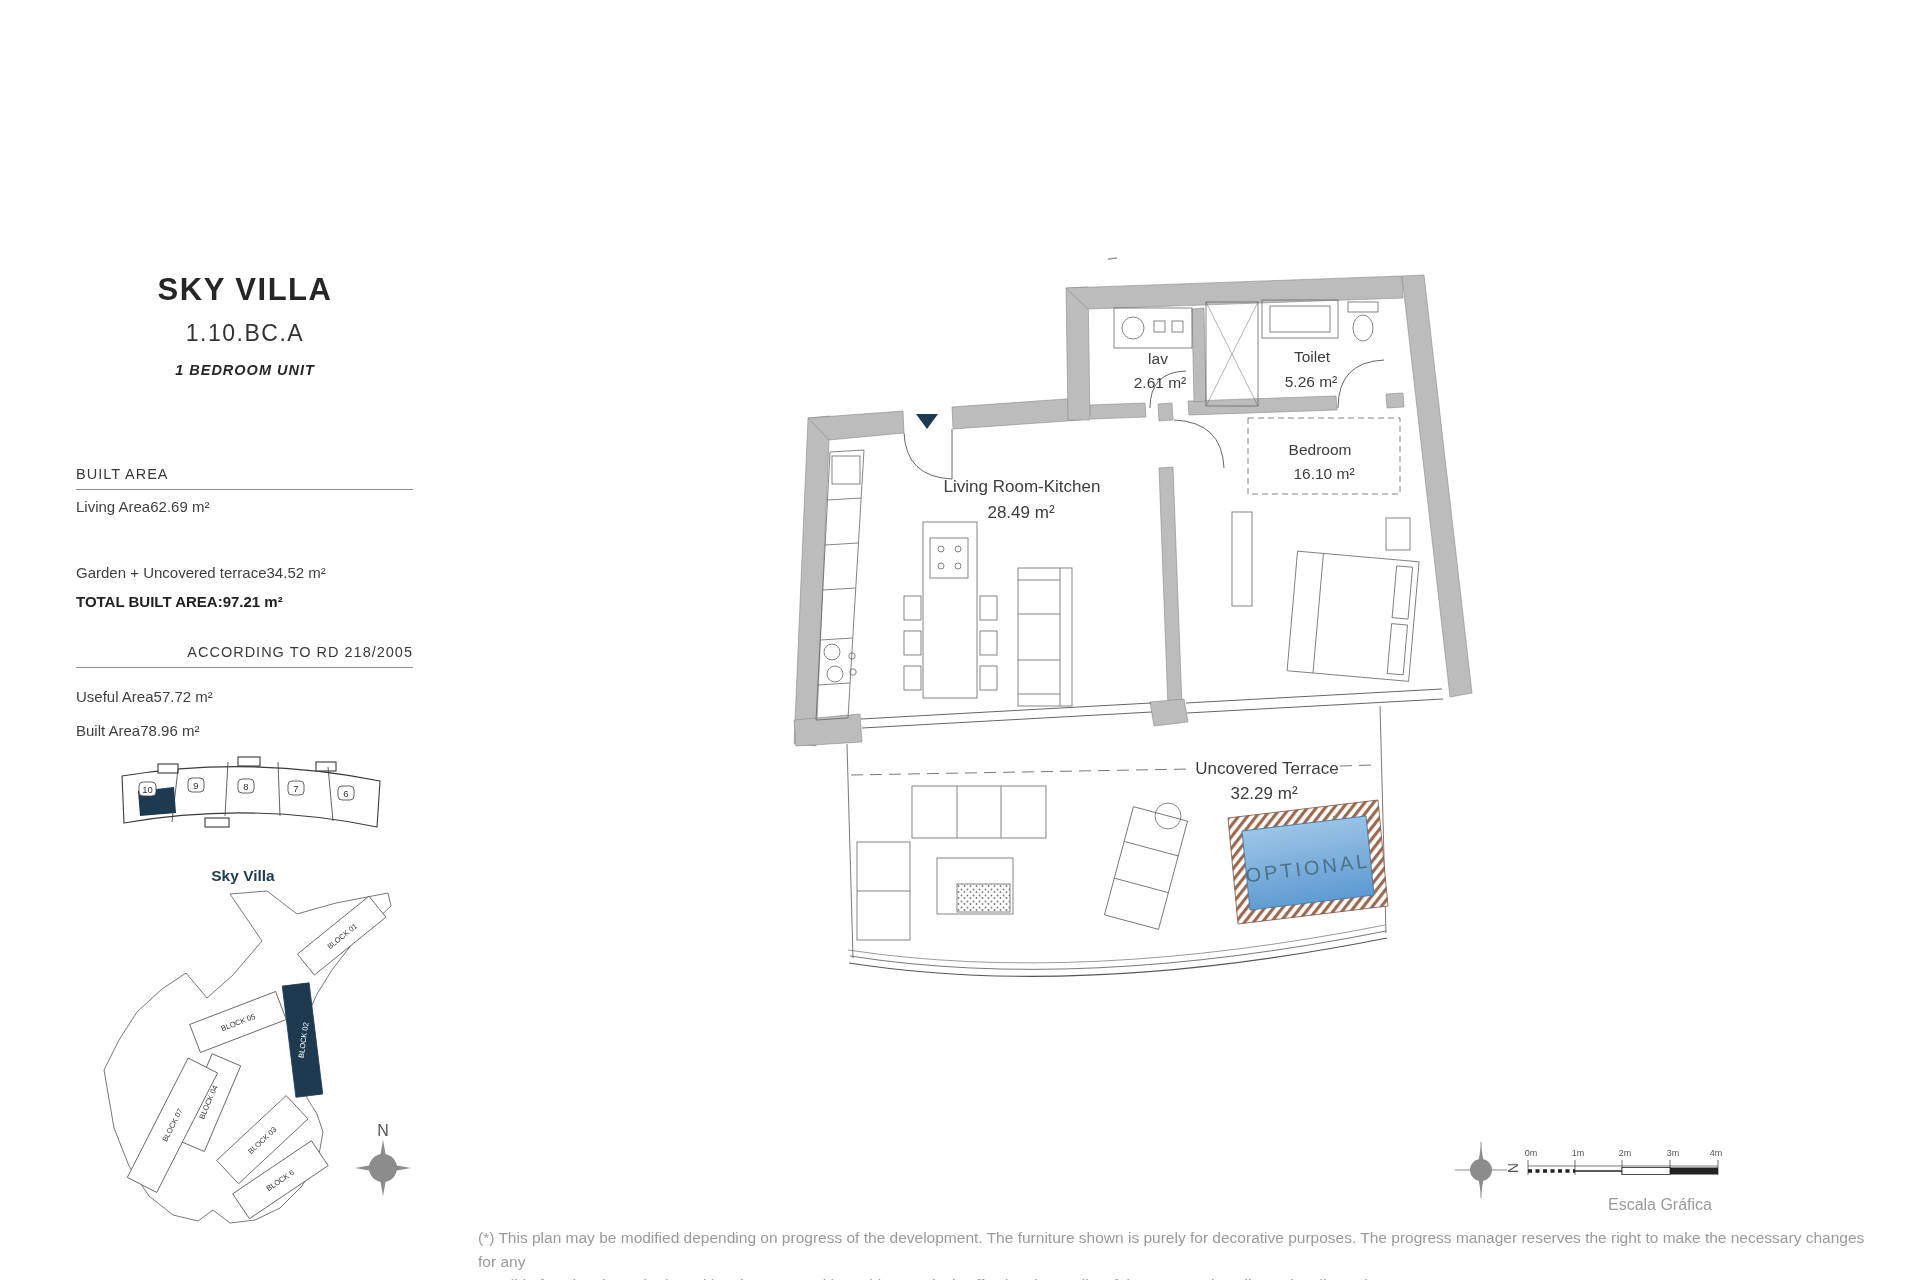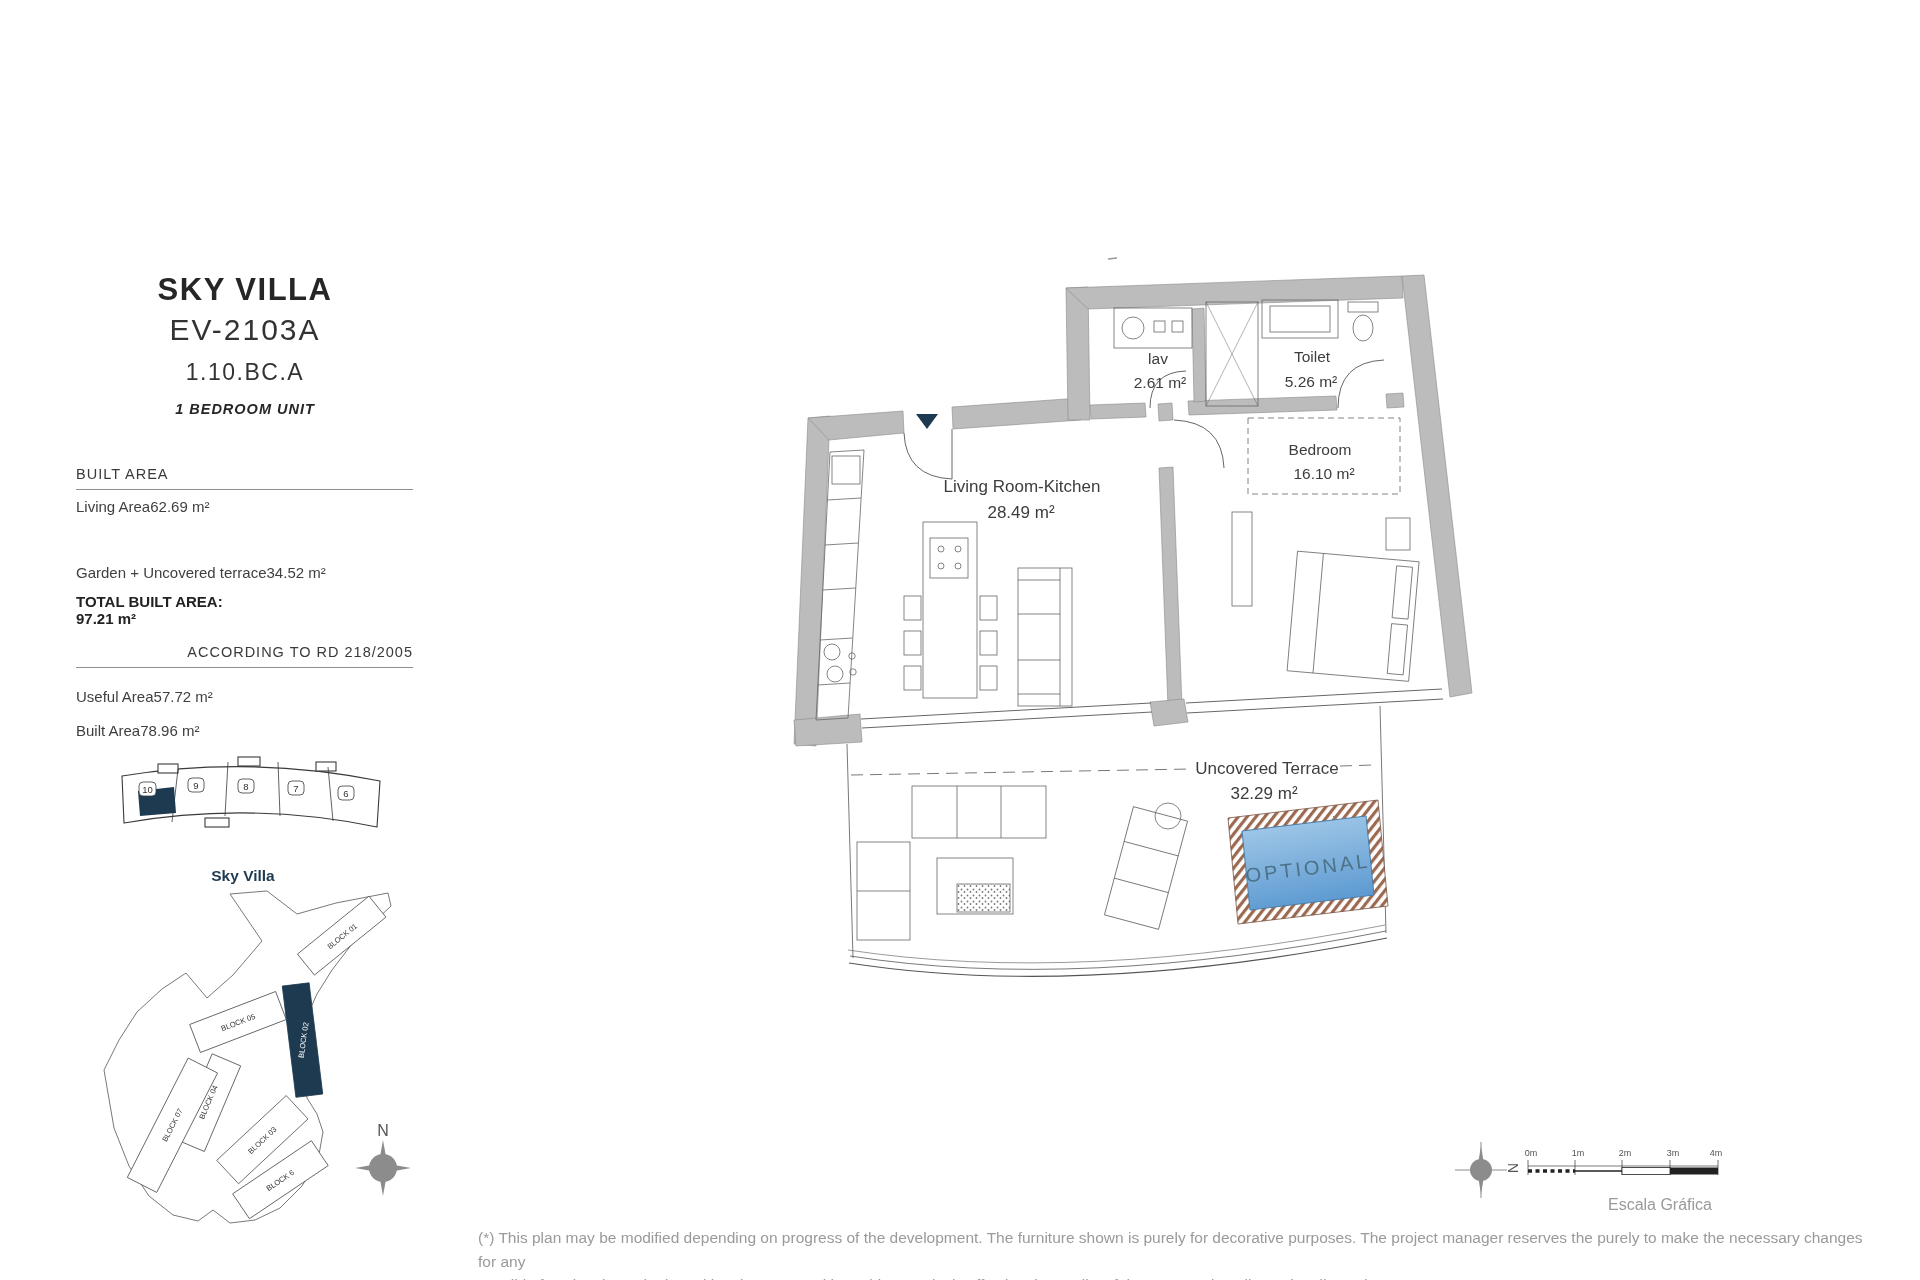--- a/index.html
+++ b/index.html
@@ -20,37 +20,36 @@
   #footer{left:478px;top:1226px;width:1400px;font-size:15.5px;line-height:23.5px;color:#9a9a9a;}
   svg text{font-family:"Liberation Sans",sans-serif;}
 </style>
 </head>
 <body>
 
 <div id="canvas">
 
   <div class="abs" id="title-block">
     <div class="t-main">SKY VILLA</div>
-    <div class="t-code">EV-2103A</div>
     <div class="t-ref">1.10.BC.A</div>
     <div class="t-type">1 BEDROOM UNIT</div>
   </div>
 
   <div class="abs tbl" style="top:466px;">
     <div class="sec-head">BUILT AREA</div>
   </div>
   <div class="abs row" style="left:76px;width:337px;top:498px;">
     <span>Living Area</span>
     <span>62.69 m²</span>
   </div>
   <div class="abs row" style="left:76px;width:337px;top:564px;">
     <span>Garden + Uncovered terrace</span>
     <span>34.52 m²</span>
   </div>
-  <div class="abs row bold" style="left:76px;width:337px;top:593px;flex-direction:column;">
+  <div class="abs row bold" style="left:76px;width:337px;top:593px;">
     <span>TOTAL BUILT AREA:</span>
     <span>97.21 m²</span>
   </div>
 
   <div class="abs tbl" style="top:644px;text-align:right;">
     <div class="sec-head">ACCORDING TO RD 218/2005</div>
   </div>
   <div class="abs row" style="left:76px;width:337px;top:688px;">
     <span>Useful Area</span>
     <span>57.72 m²</span>
@@ -310,17 +309,17 @@
         <text x="1578" y="1156">1m</text>
         <text x="1625" y="1156">2m</text>
         <text x="1673" y="1156">3m</text>
         <text x="1716" y="1156">4m</text>
       </g>
       <text x="1712" y="1210" text-anchor="end" font-size="16" fill="#9a9a9a">Escala Gráfica</text>
     </g>
   </svg>
 
   <div class="abs" id="footer">
-    <div>(*) This plan may be modified depending on progress of the development. The furniture shown is purely for decorative purposes. The project manager reserves the purely to make the necessary changes for any</div>
+    <div>(*) This plan may be modified depending on progress of the development. The furniture shown is purely for decorative purposes. The progress manager reserves the right to make the necessary changes for any</div>
     <div>possible functional, aesthetic and legal reasons, without this negatively affecting the quality of the construction. Illustrative dimensions.</div>
   </div>
 
 </div>
 
 </body></html>

